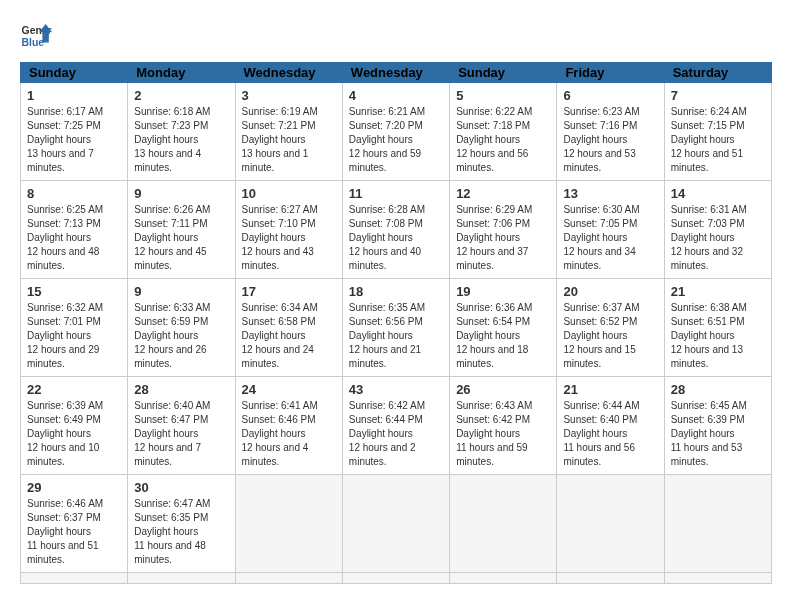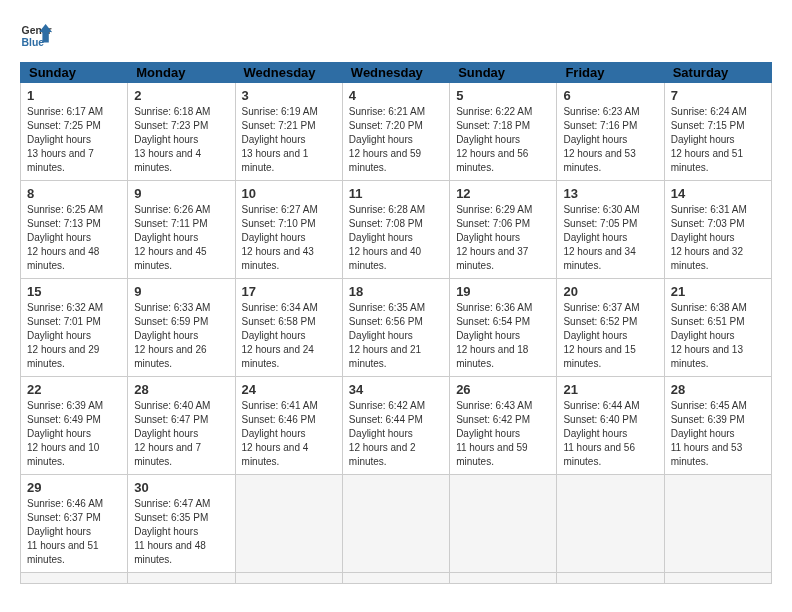--- a/index.html
+++ b/index.html
@@ -203,21 +203,21 @@
         </td>
         <td class="">
           <span class="day-number">28</span>
           <div class="day-info">Sunrise: 6:40 AM<br>Sunset: 6:47 PM<br>Daylight hours<br>12 hours and 7 minutes.</div>
         </td>
         <td class="">
           <span class="day-number">24</span>
           <div class="day-info">Sunrise: 6:41 AM<br>Sunset: 6:46 PM<br>Daylight hours<br>12 hours and 4 minutes.</div>
         </td>
         <td class="">
-          <span class="day-number">34</span>
+          <span class="day-number">43</span>
           <div class="day-info">Sunrise: 6:42 AM<br>Sunset: 6:44 PM<br>Daylight hours<br>12 hours and 2 minutes.</div>
         </td>
         <td class="">
           <span class="day-number">26</span>
           <div class="day-info">Sunrise: 6:43 AM<br>Sunset: 6:42 PM<br>Daylight hours<br>11 hours and 59 minutes.</div>
         </td>
         <td class="">
           <span class="day-number">21</span>
           <div class="day-info">Sunrise: 6:44 AM<br>Sunset: 6:40 PM<br>Daylight hours<br>11 hours and 56 minutes.</div>
         </td>

